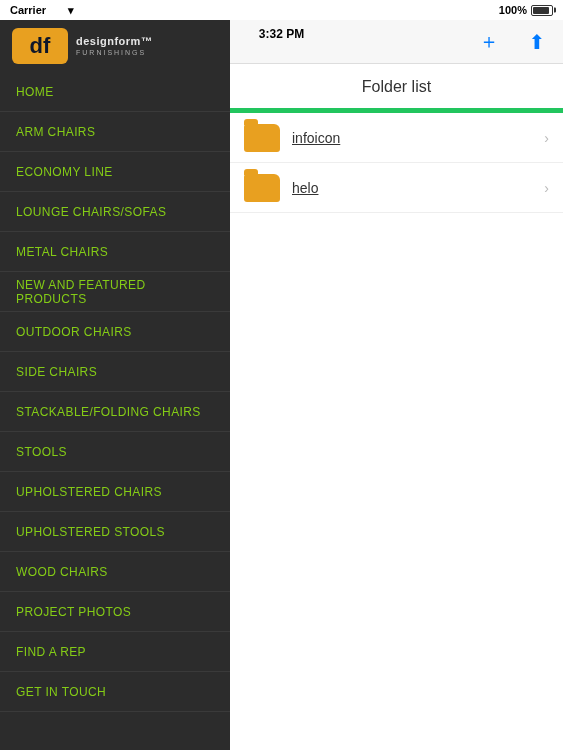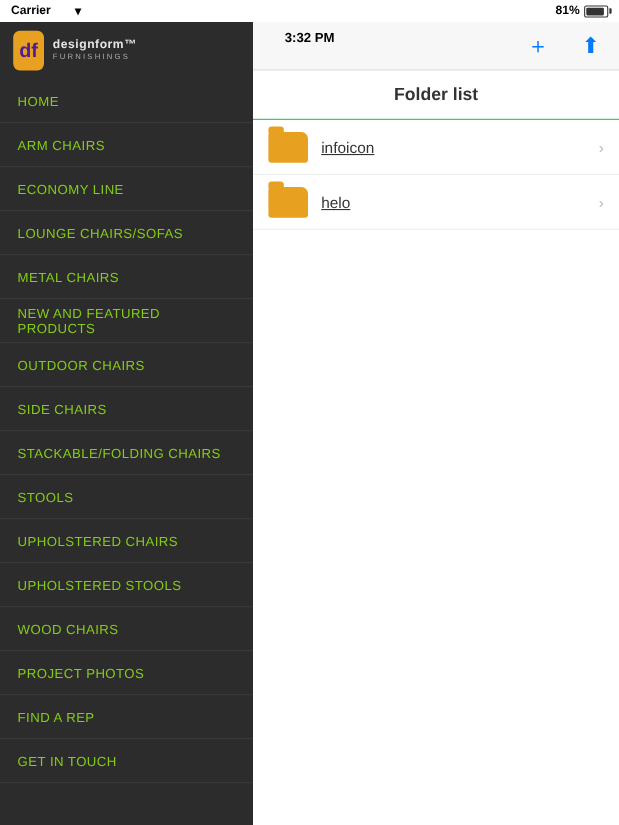--- a/index.html
+++ b/index.html
@@ -59,25 +59,25 @@
     
     .logo-area {
       height: 52px;
       background: #2c2c2c;
       display: flex;
       align-items: center;
       padding: 0 12px;
       flex-shrink: 0;
     }
     .logo-box {
-      width: 28px; height: 36px;
+      width: 56px; height: 36px;
       background: #e8a020;
       border-radius: 6px;
       display: flex; align-items: center; justify-content: center;
-      font-size: 18px; font-weight: bold; color: #4c1d95;
+      font-size: 22px; font-weight: bold; color: #0f172a;
       flex-shrink: 0;
     }
     .logo-text {
       margin-left: 8px;
       display: flex; flex-direction: column;
     }
     .logo-text-main {
       color: #e5e5e5; font-size: 11px; font-weight: 700; letter-spacing: 0.5px; line-height: 1;
     }
     .logo-text-sub {
@@ -132,23 +132,23 @@
     
     .folder-list-area {
       flex: 1;
       overflow-y: auto;
       padding: 0;
     }
     .folder-list-title {
       text-align: center;
       padding: 14px 0 12px;
       font-size: 16px;
-      font-weight: 700;
+      font-weight: 400;
       color: #333;
-      border-bottom: 1px solid #22c55e;
+      border-bottom: 5px solid #22c55e;
     }
     .folder-item {
       display: flex;
       align-items: center;
       padding: 0 14px;
       height: 50px;
       border-bottom: 1px solid #eee;
       cursor: pointer;
     }
     .folder-icon-wrap {
@@ -185,21 +185,21 @@
 </head>
 <body>
 
 <div class="status-bar">
   <div class="status-bar-left">
     <span>Carrier</span>
     <span>▾</span>
   </div>
   <div class="status-bar-center">3:32 PM</div>
   <div class="status-bar-right">
-    <span>81%</span>
+    <span>100%</span>
     <div class="battery-bar">
       <div class="battery-fill"></div>
     </div>
   </div>
 </div>
 
 <div class="app-layout">
 
   <nav class="sidebar">
 

